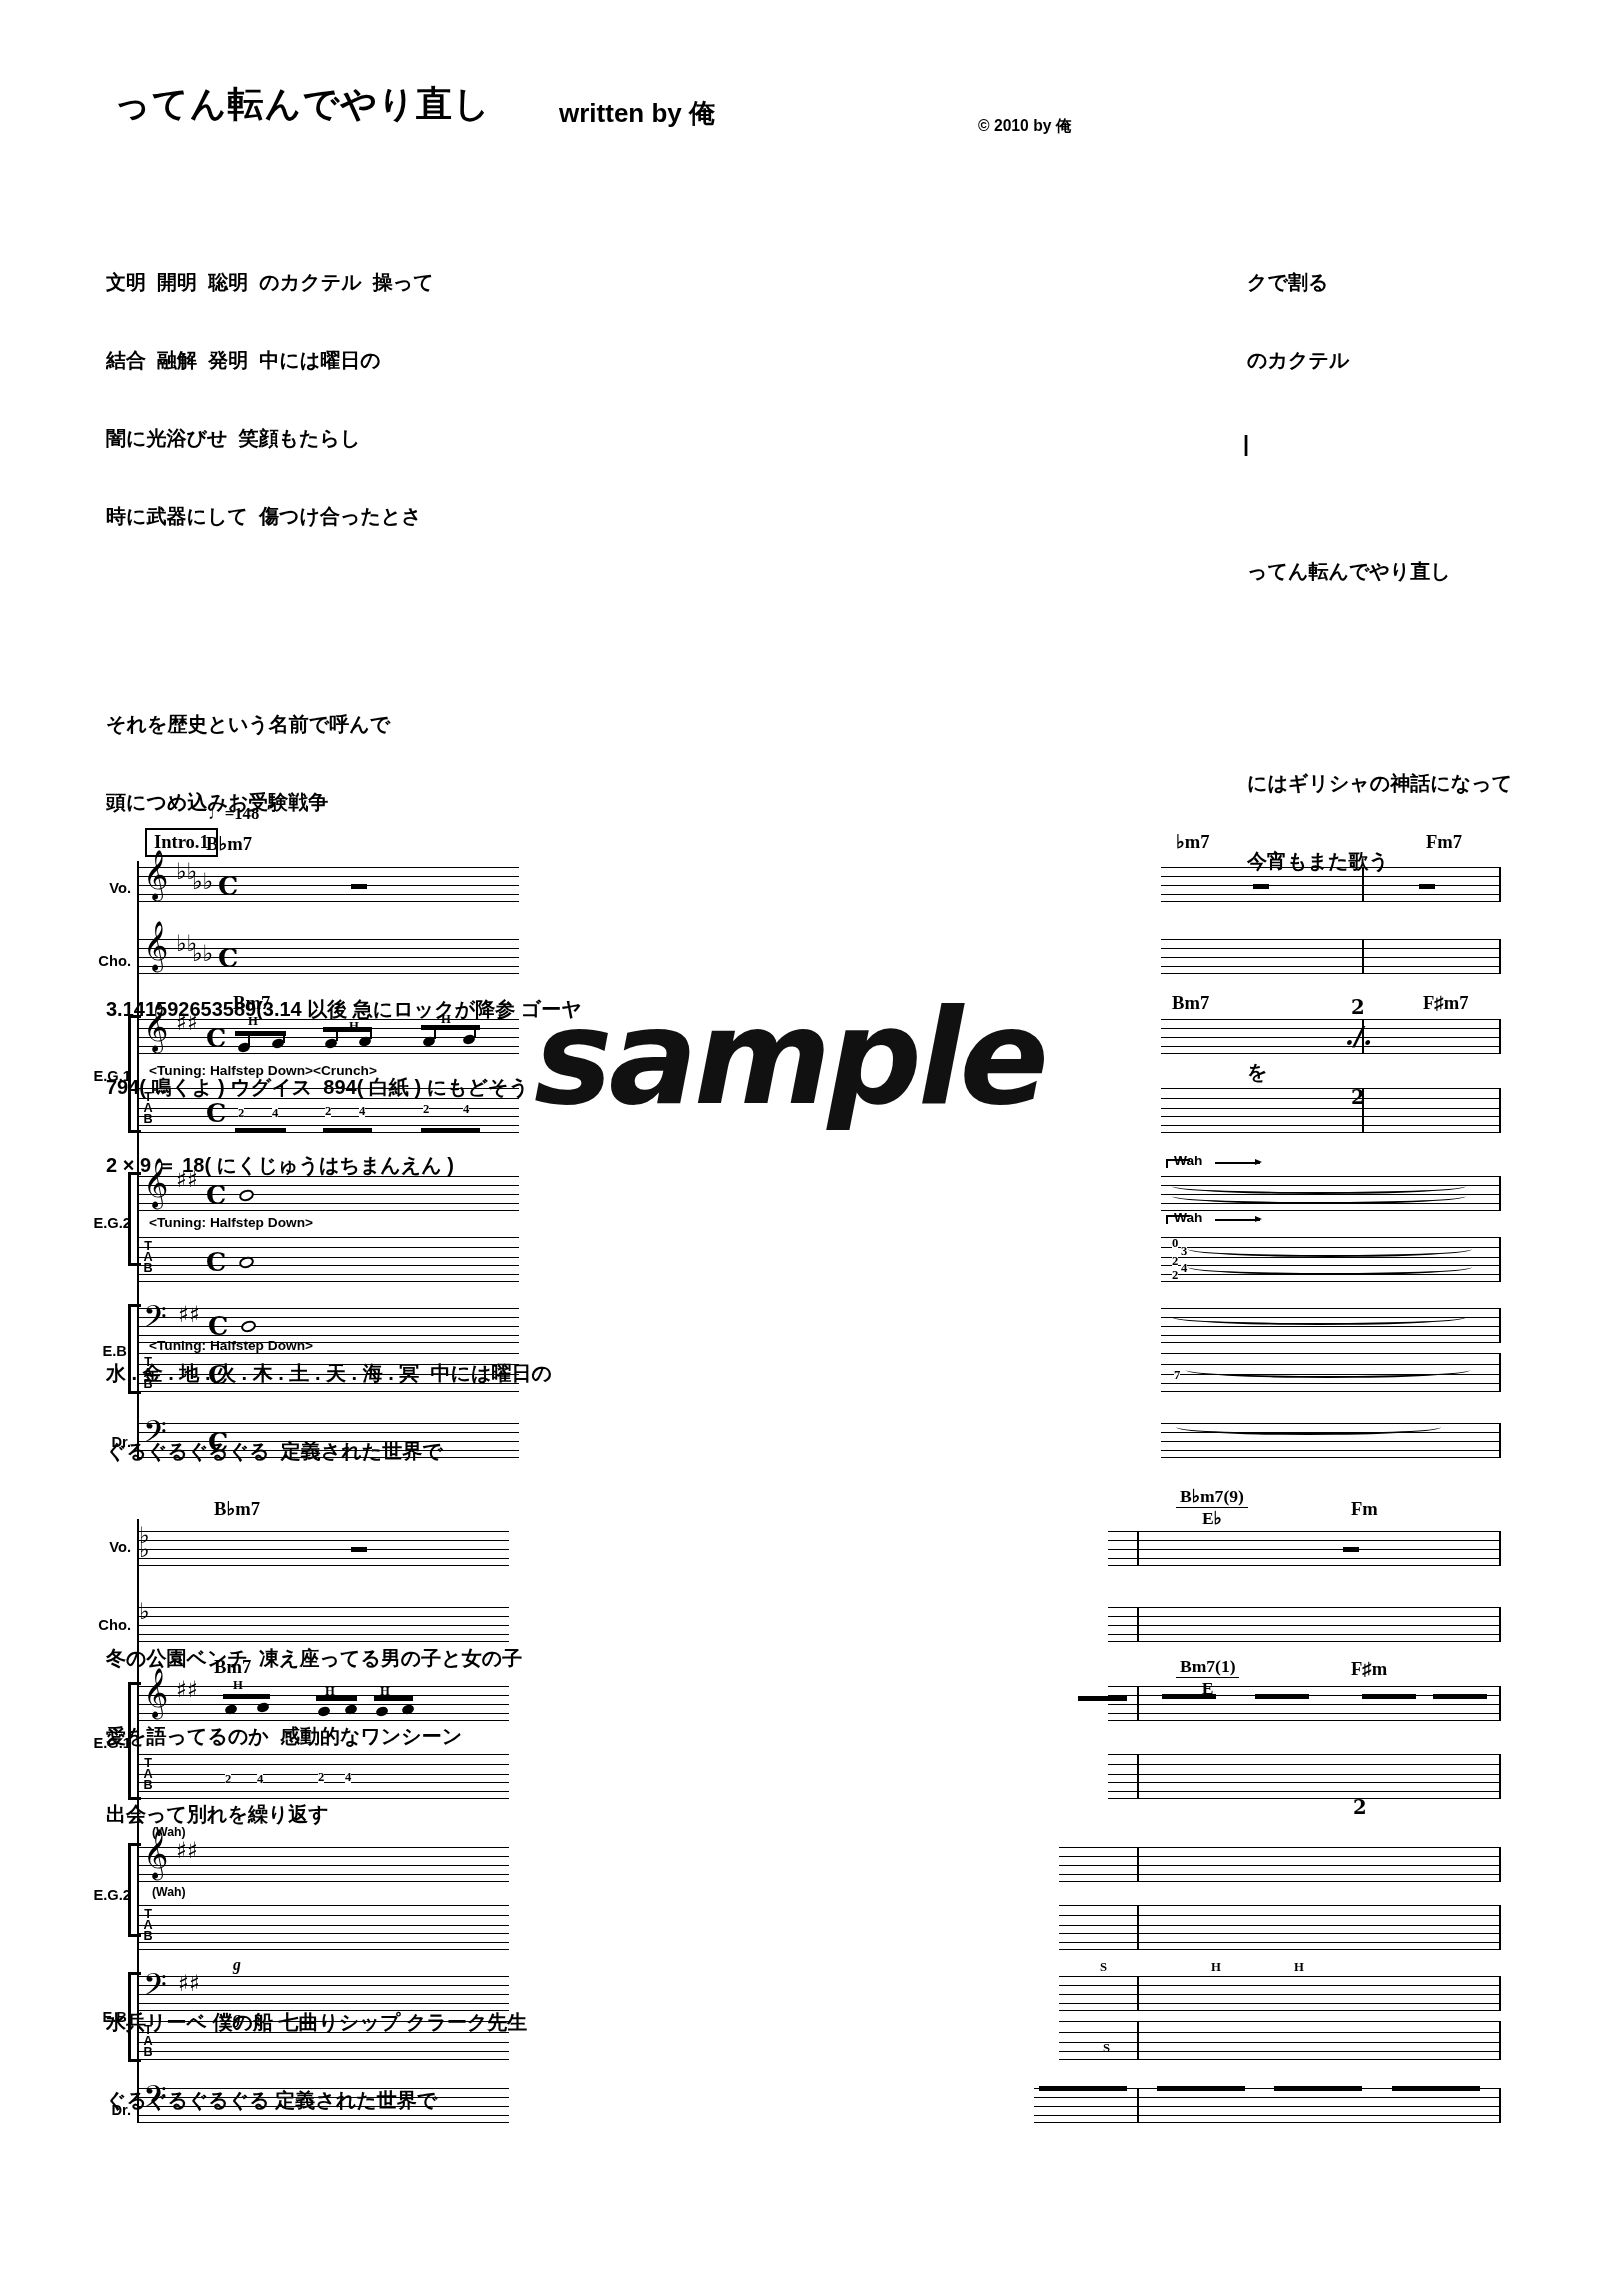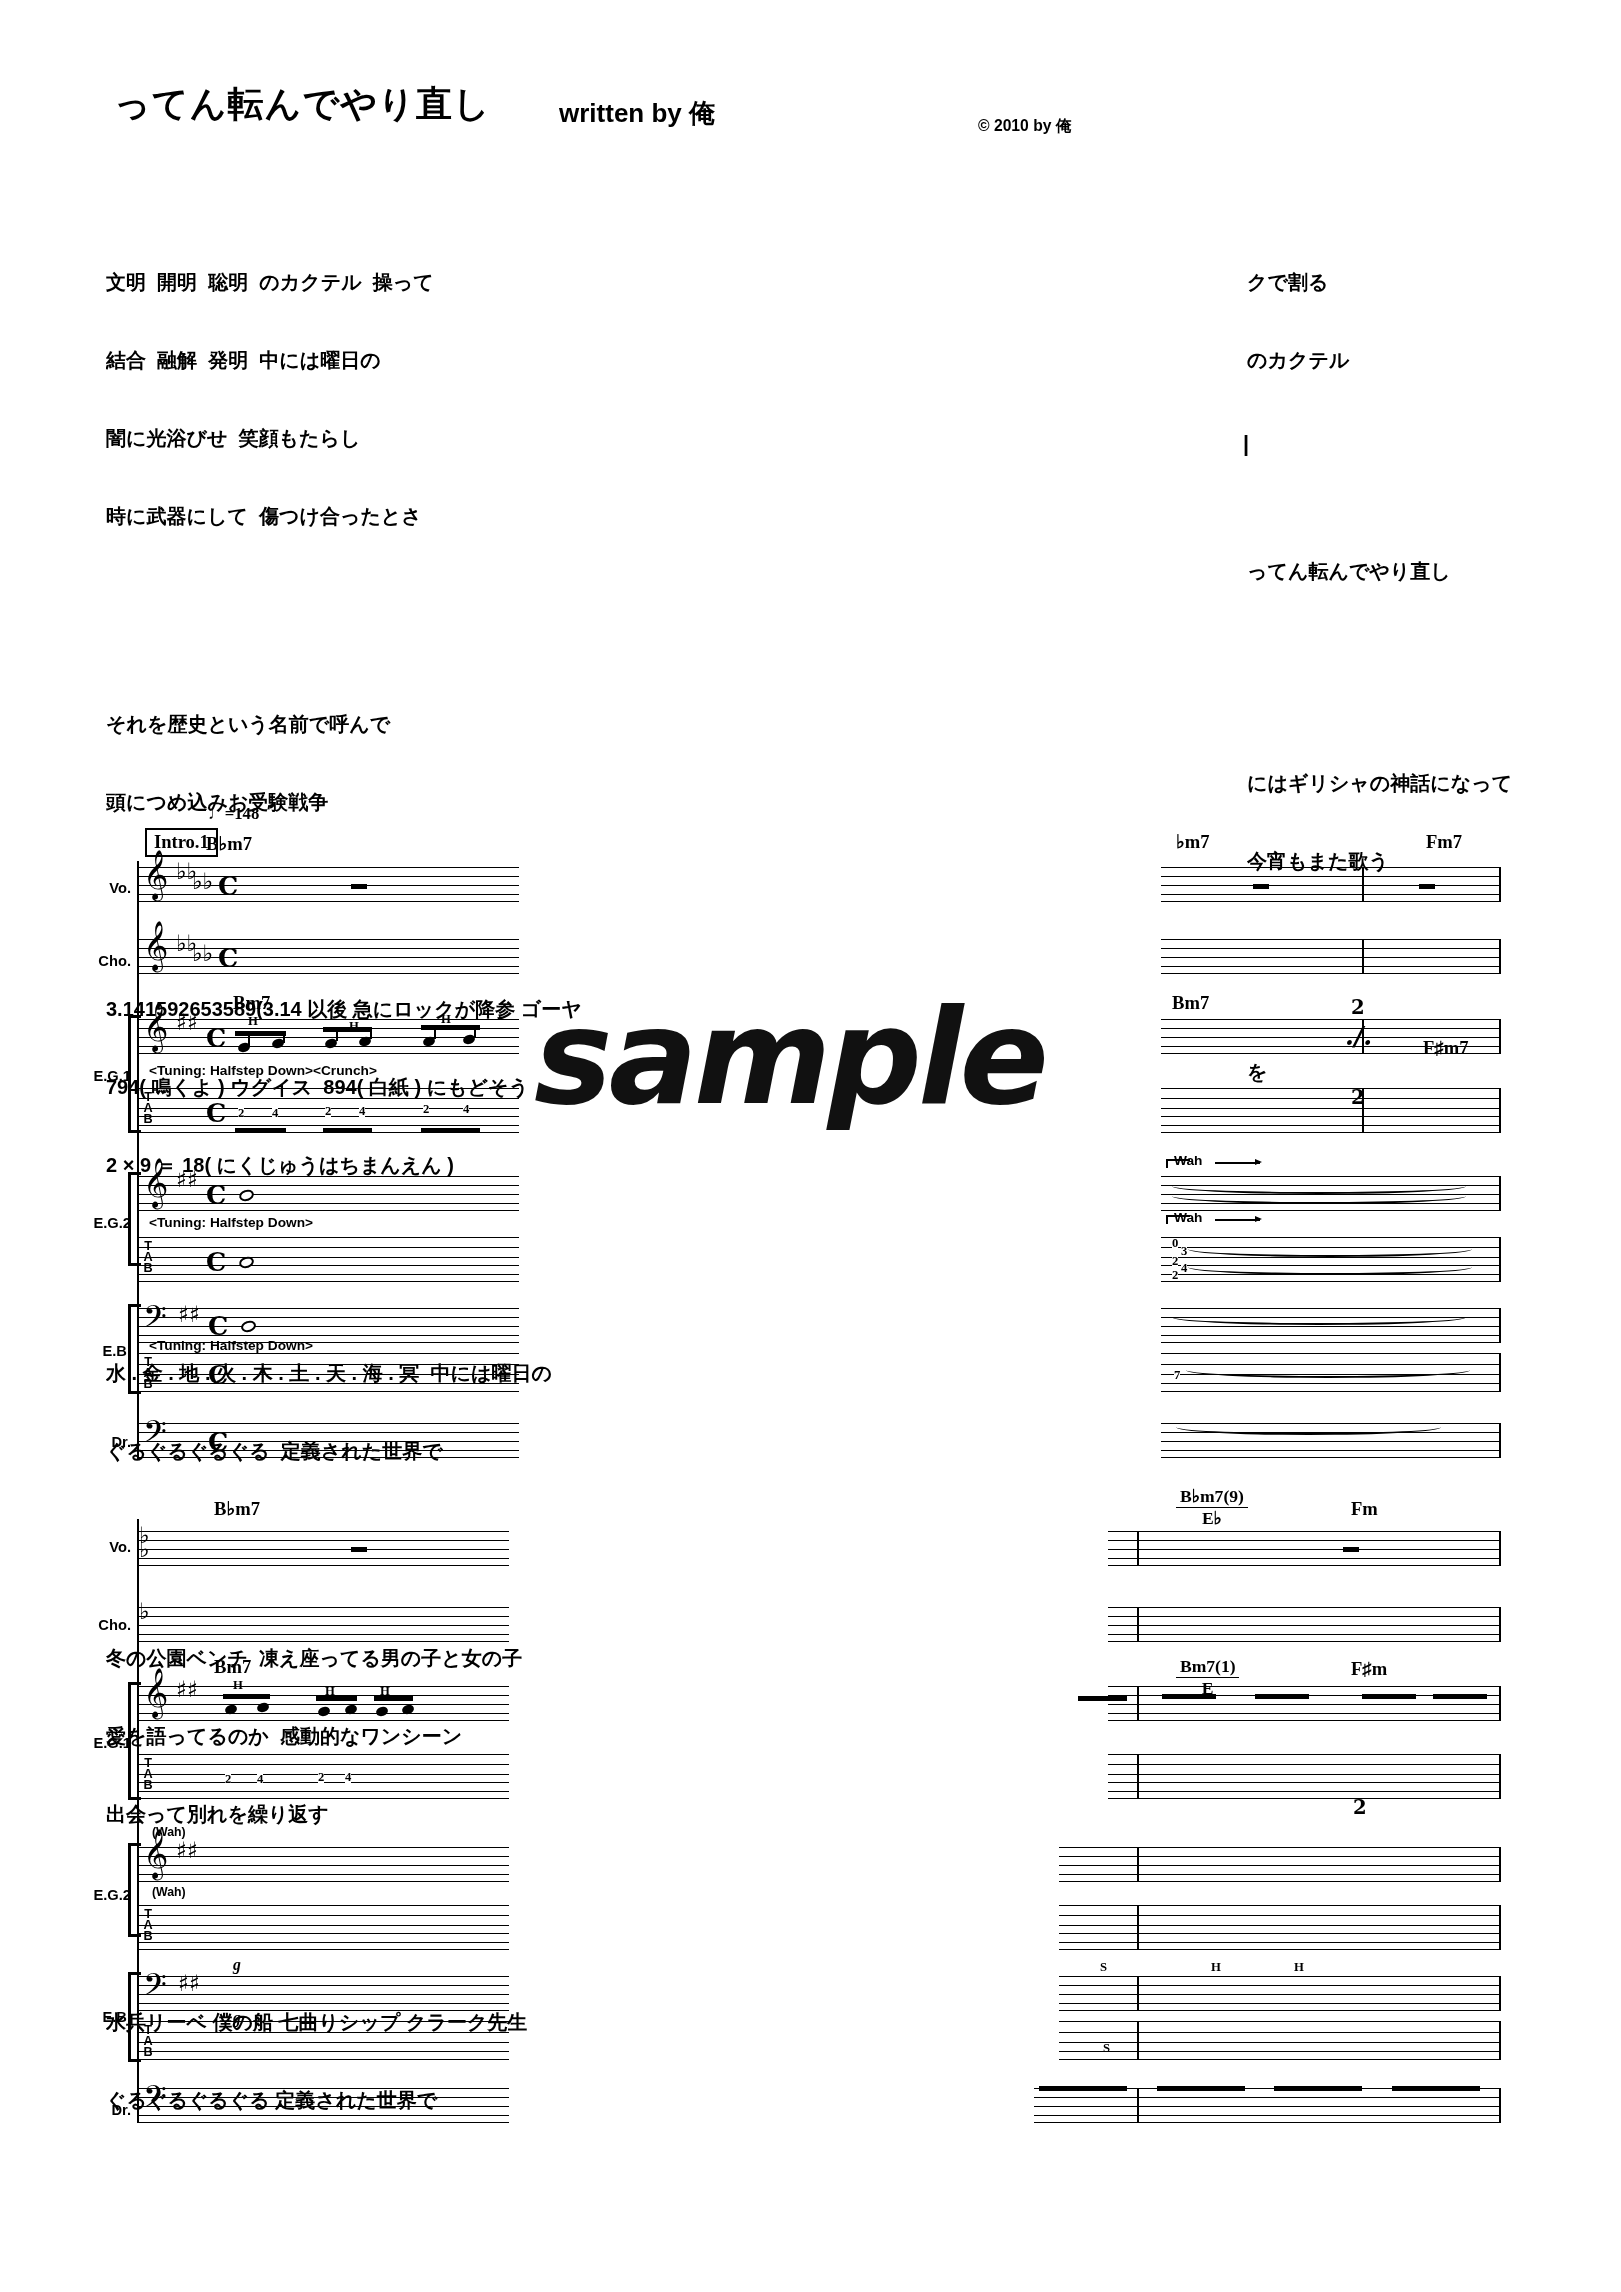--- a/index.html
+++ b/index.html
@@ -449,21 +449,21 @@
   <div class="beam" style="left:421px; top:1128px; width:59px;"></div>
 
   <div class="staff" style="left:1161px; top:1019px; width:338px; height:35px;">
     <div class="ln" style="top:7.8px;"></div>
       <div class="ln" style="top:16.7px;"></div>
       <div class="ln" style="top:25.5px;"></div>
   </div>
   <div class="barline" style="left:1362px; top:1019px; height:35px;"></div>
   <div class="barline" style="left:1499px; top:1019px; height:35px;"></div>
   <div class="chord" style="left:1172px; top:992px;">Bm7</div>
-  <div class="chord" style="left:1423px; top:992px;margin-top:45px;">F♯m7</div>
+  <div class="chord" style="left:1423px; top:992px;">F♯m7</div>
   <div class="repeat2" style="left:1351px; top:996px;">2</div>
   <div class="slash-sym" style="left:1345px; top:1021px;">./.</div>
 
   <div class="staff" style="left:1161px; top:1088px; width:338px; height:45px;">
     <div class="ln" style="top:8.8px;"></div>
       <div class="ln" style="top:18.6px;"></div>
       <div class="ln" style="top:27.4px;"></div>
       <div class="ln" style="top:36px;"></div>
   </div>
   <div class="barline" style="left:1362px; top:1088px; height:45px;"></div>

